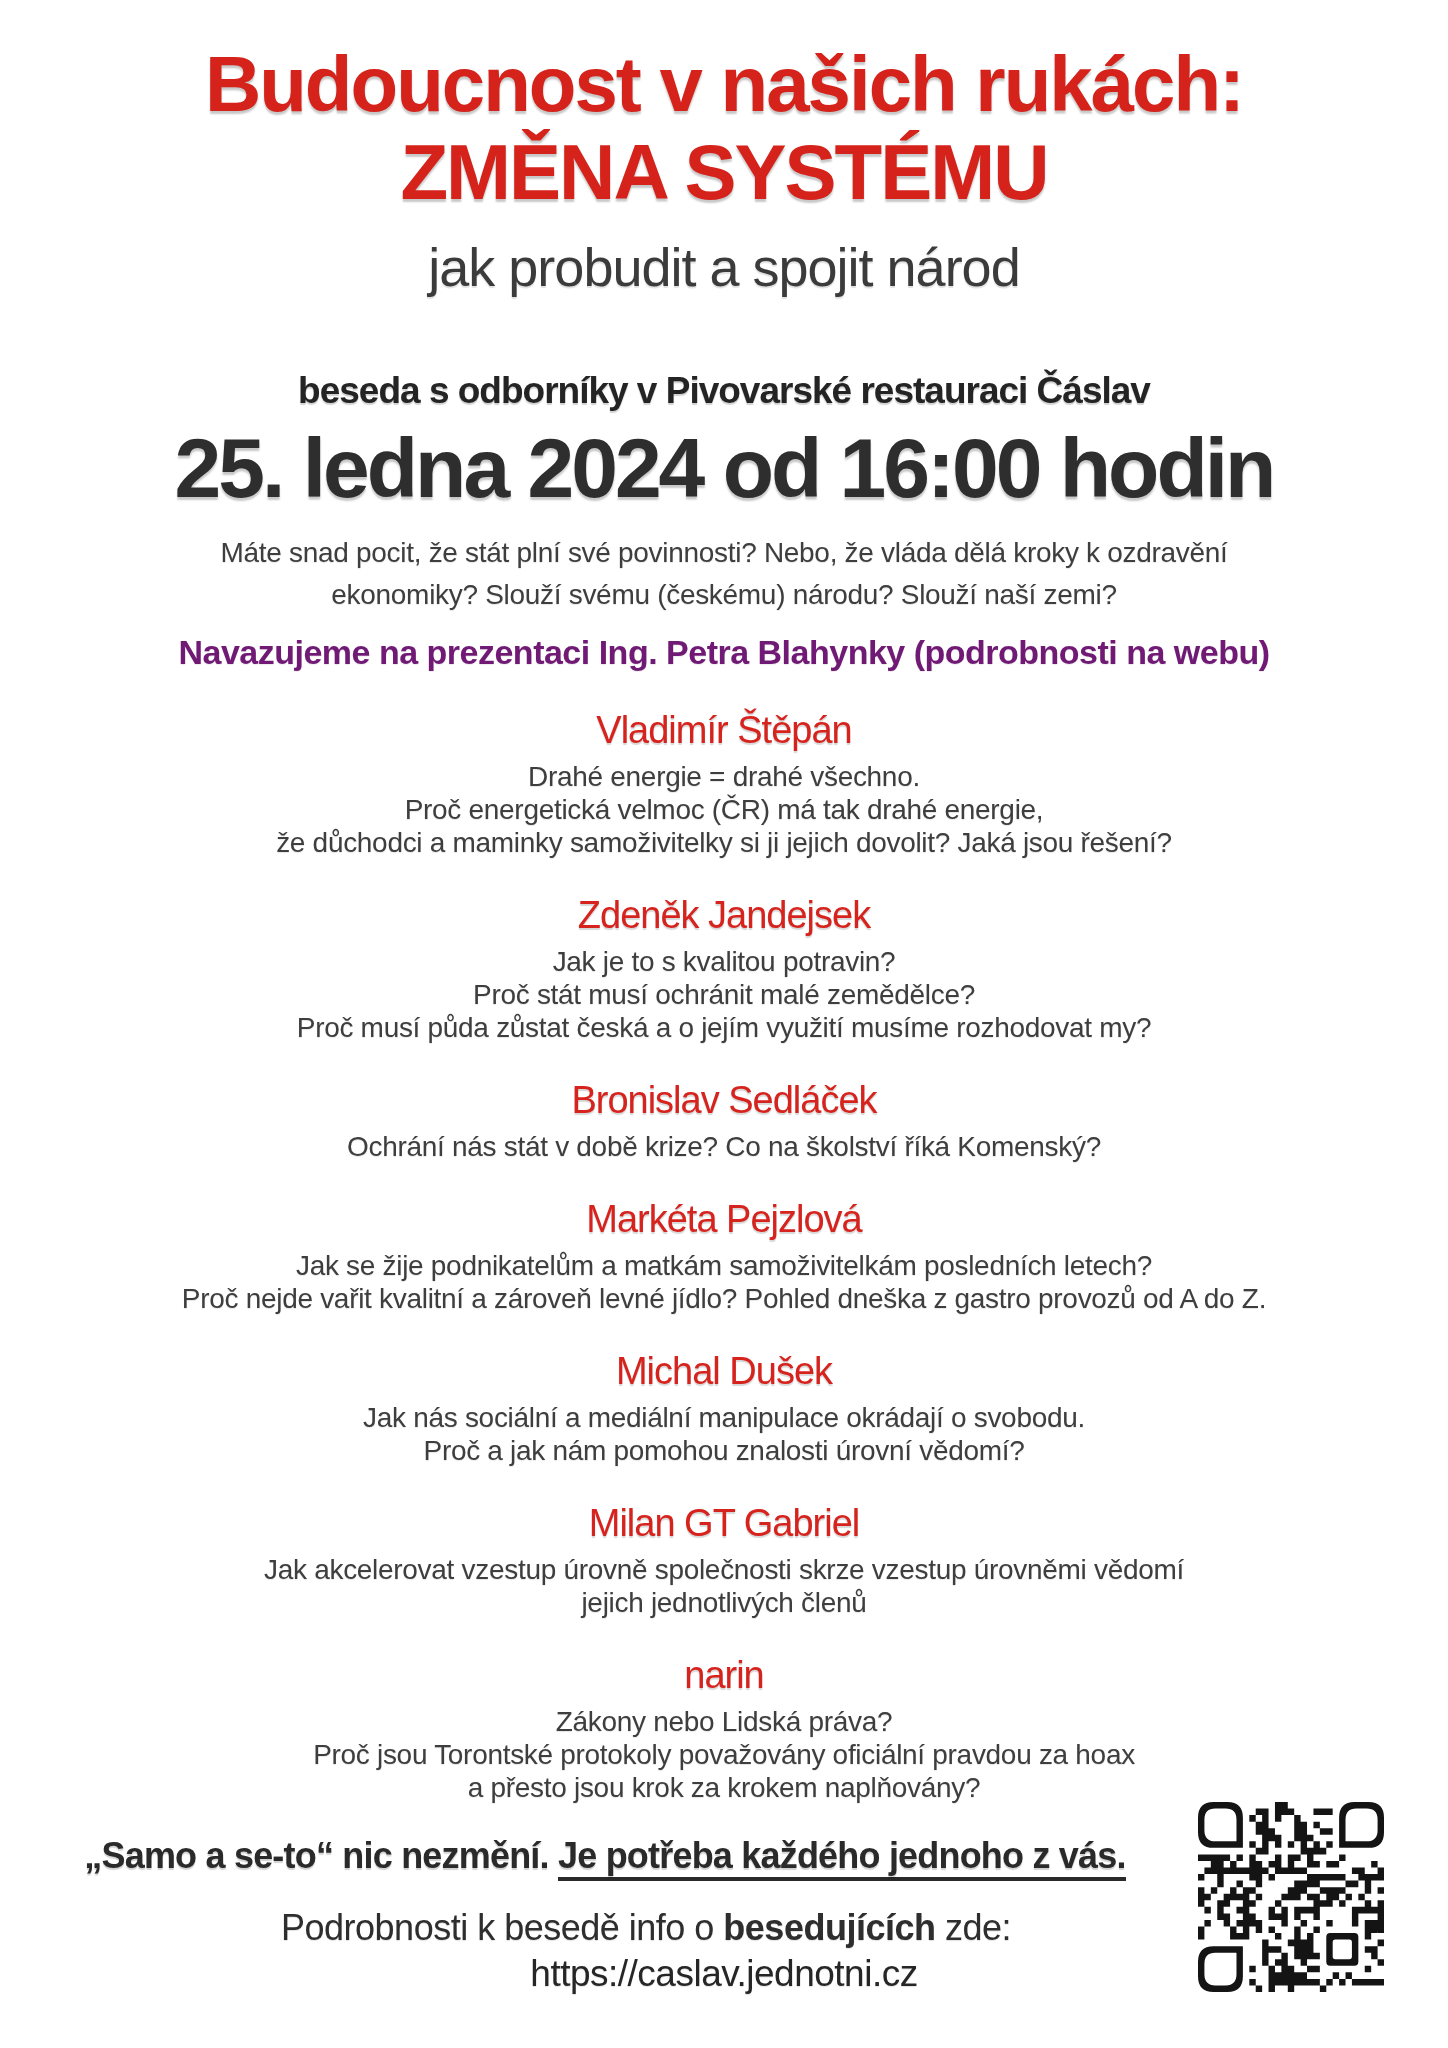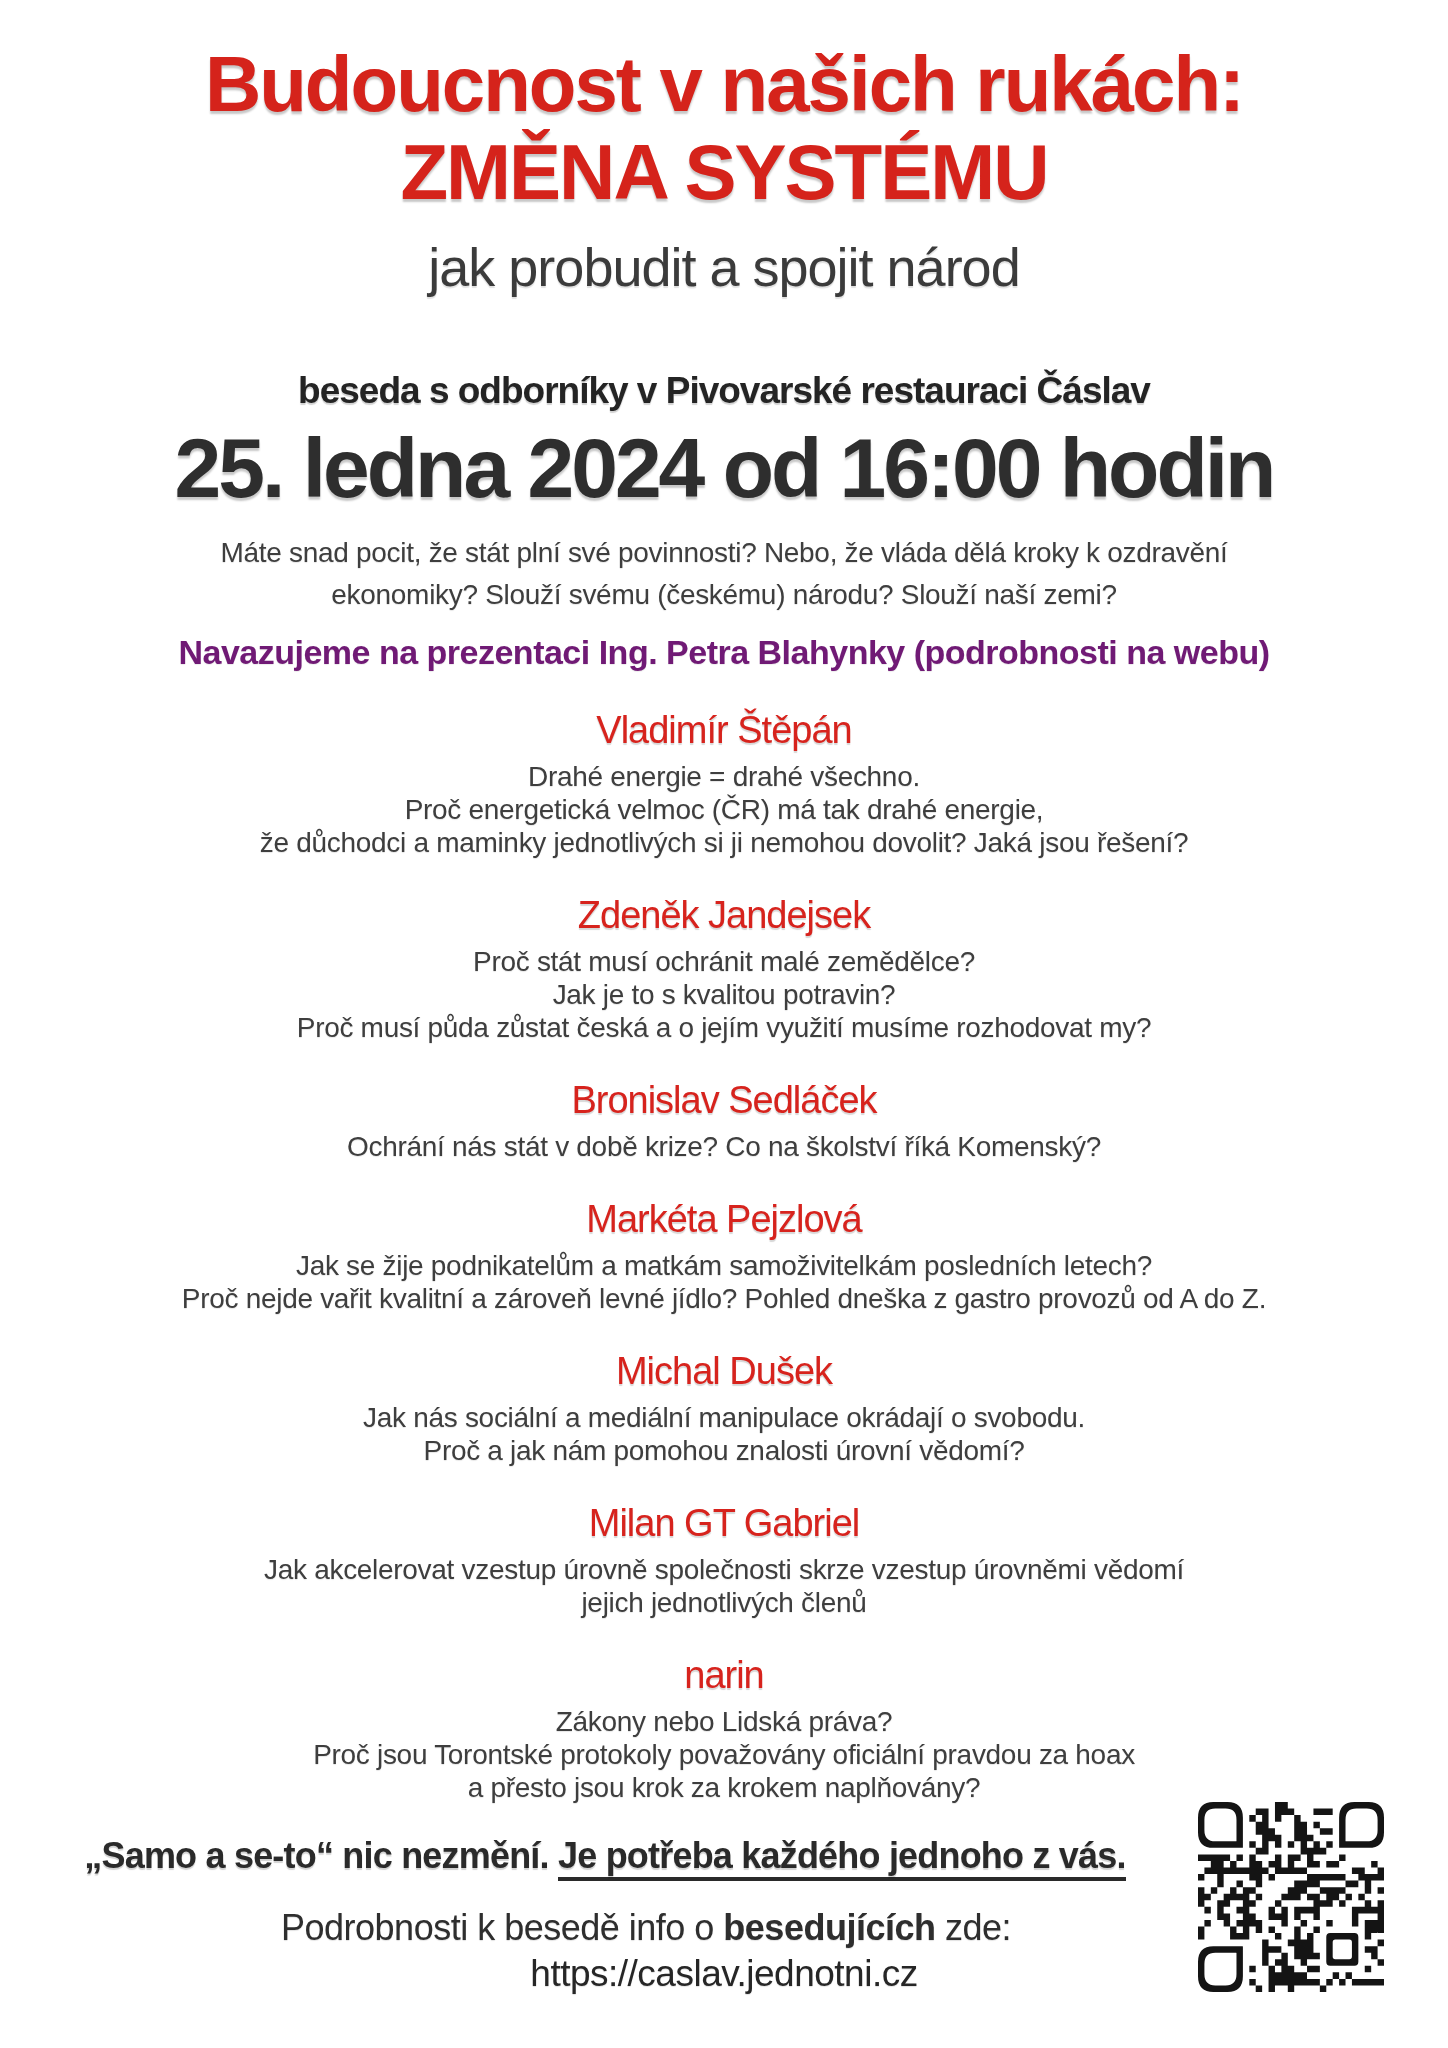--- a/index.html
+++ b/index.html
@@ -93,29 +93,29 @@
     <div>ekonomiky? Slouží svému (českému) národu? Slouží naší zemi?</div>
   </div>
 
   <div class="highlight center">Navazujeme na prezentaci Ing. Petra Blahynky (podrobnosti na webu)</div>
 
   <div class="speaker center">
     <div class="speaker-name">Vladimír Štěpán</div>
     <div class="speaker-lines">
       <div>Drahé energie = drahé všechno.</div>
       <div>Proč energetická velmoc (ČR) má tak drahé energie,</div>
-      <div>že důchodci a maminky jednotlivých si ji nemohou dovolit? Jaká jsou řešení?</div>
+      <div>že důchodci a maminky samoživitelky si ji jejich dovolit? Jaká jsou řešení?</div>
     </div>
   </div>
 
   <div class="speaker center">
     <div class="speaker-name">Zdeněk Jandejsek</div>
     <div class="speaker-lines">
+      <div>Jak je to s kvalitou potravin?</div>
       <div>Proč stát musí ochránit malé zemědělce?</div>
-      <div>Jak je to s kvalitou potravin?</div>
       <div>Proč musí půda zůstat česká a o jejím využití musíme rozhodovat my?</div>
     </div>
   </div>
 
   <div class="speaker center">
     <div class="speaker-name">Bronislav Sedláček</div>
     <div class="speaker-lines">
       <div>Ochrání nás stát v době krize? Co na školství říká Komenský?</div>
     </div>
   </div>

